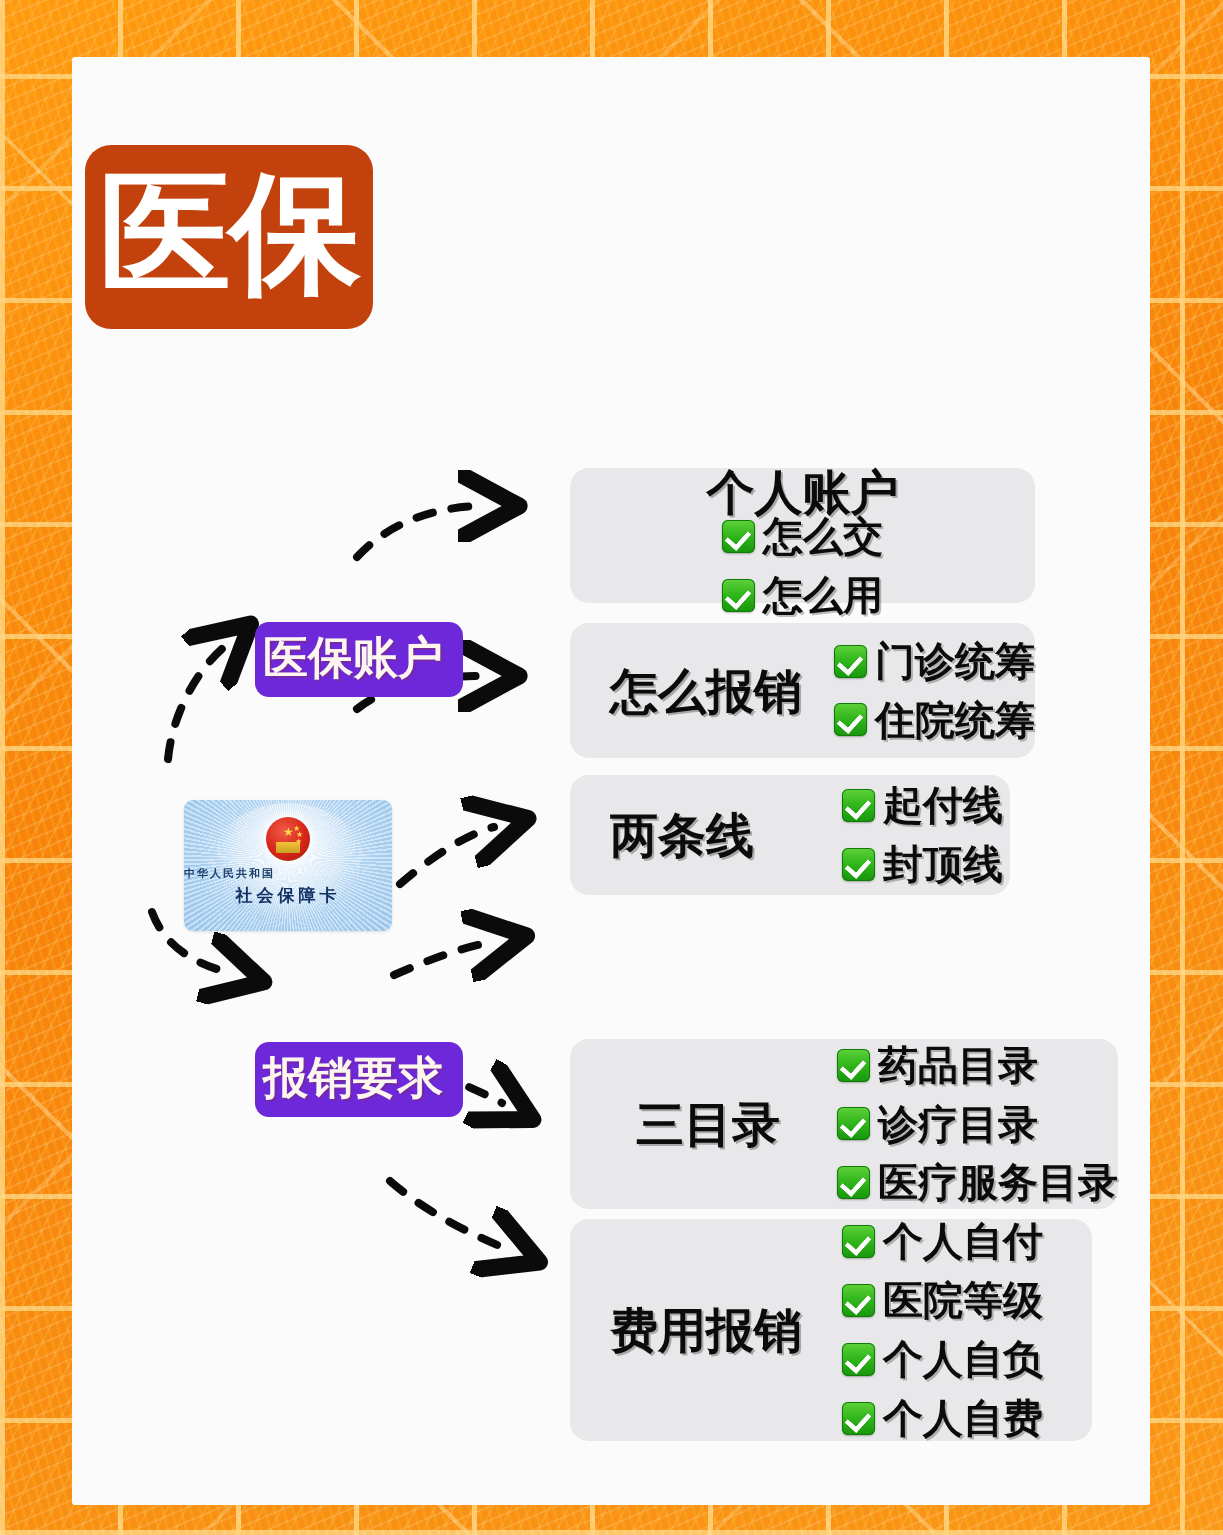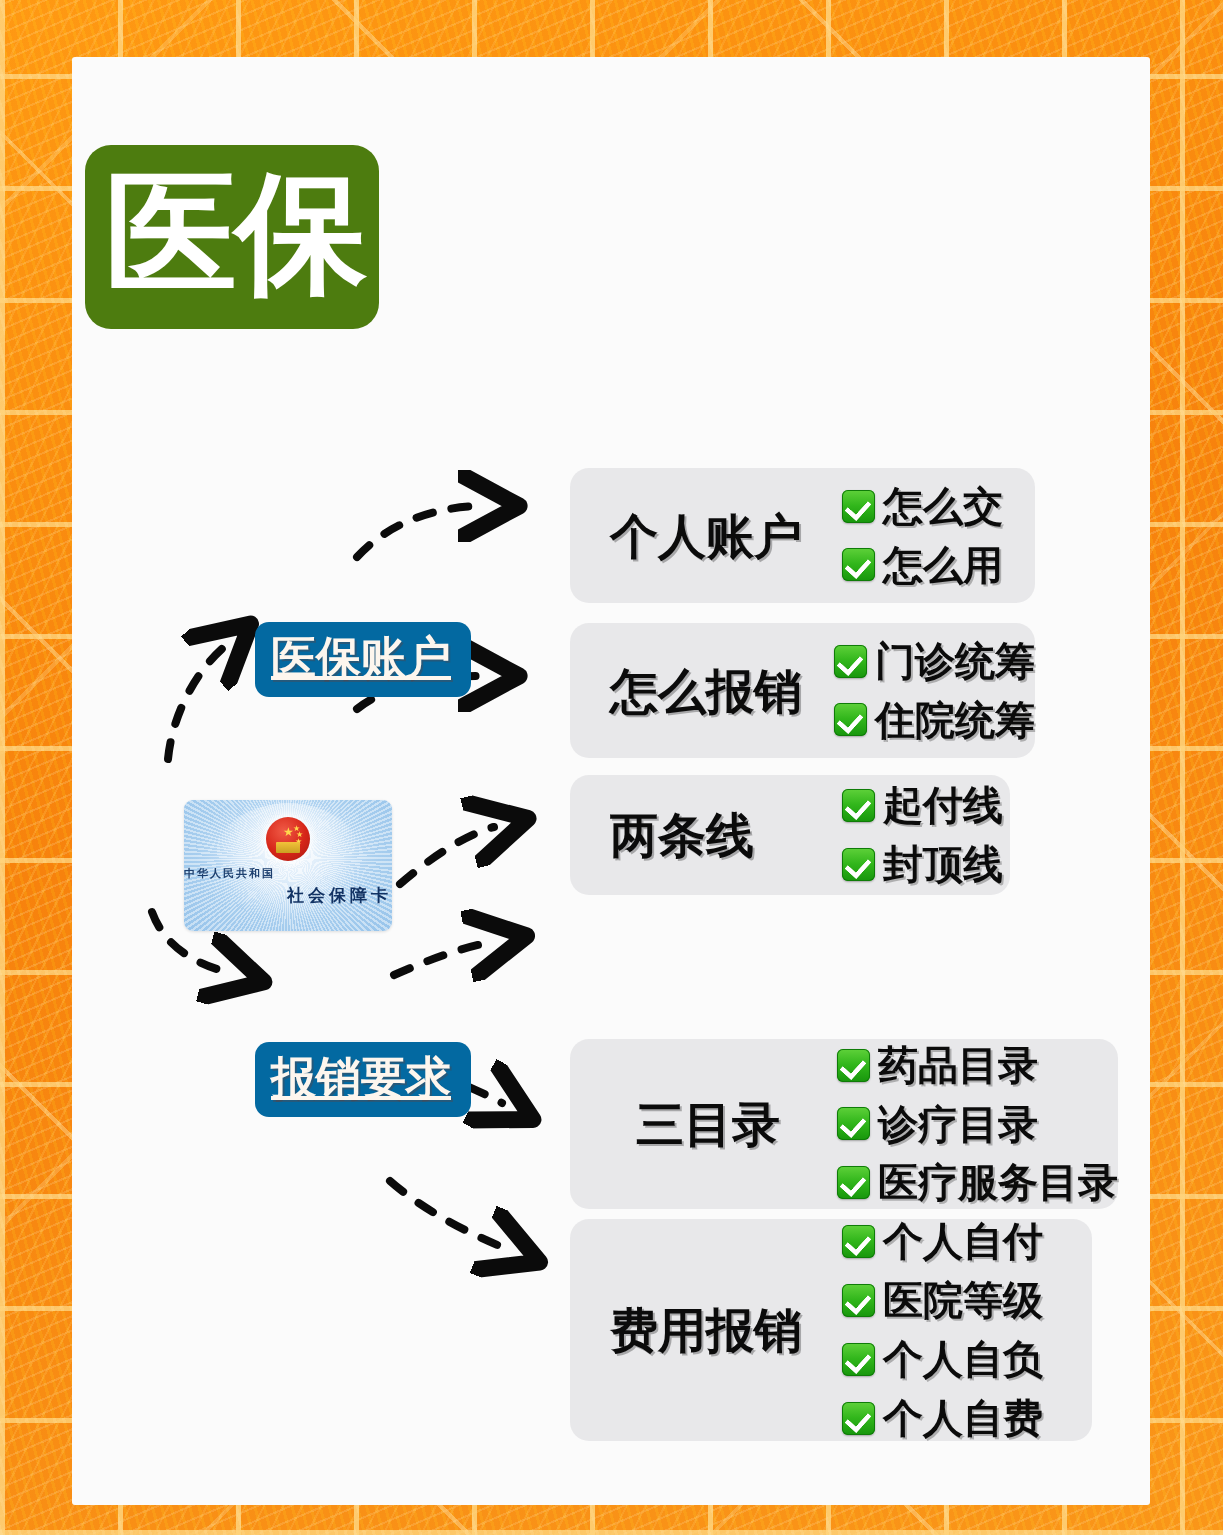--- a/index.html
+++ b/index.html
@@ -49,23 +49,23 @@
     position:absolute;left:72px;top:57px;width:1078px;height:1448px;
     background:#fbfbfb;border-radius:3px;
   }
 
   
   #title-row{
     position:absolute;left:85px;top:145px;
     display:flex;align-items:center;gap:26px;
   }
   #title-badge{
-    background:#4d7c0f;color:#ffffff;
+    background:#c2410c;color:#ffffff;
     font-size:132px;font-weight:bold;line-height:1;
-    padding:22px 14px 30px 20px;border-radius:26px;
+    padding:22px 14px 30px 14px;border-radius:26px;
     letter-spacing:-2px;
     font-family:"DejaVu Sans","Liberation Sans",sans-serif;
   }
   #title-rest{
     color:#0d0d0d;font-size:138px;font-weight:bold;line-height:1;
     letter-spacing:-4px;
     font-family:"DejaVu Sans","Liberation Sans",sans-serif;
     text-shadow:2px 2px 0 rgba(0,0,0,.35);
   }
 
@@ -110,33 +110,32 @@
     position:absolute;left:10px;top:25px;width:24px;height:11px;
     background:linear-gradient(#f2c23a,#caa022);
     border-radius:1px;
   }
   #card-line1{
     position:absolute;left:0;right:0;top:66px;text-align:left;
     font-size:11px;color:#1d3f6e;letter-spacing:2px;font-weight:bold;
     font-family:"DejaVu Sans","Liberation Sans",sans-serif;
   }
   #card-line2{
-    position:absolute;left:0;right:0;top:84px;text-align:right;
+    position:absolute;left:0;right:0;top:84px;text-align:center;
     font-size:17px;color:#123263;letter-spacing:4px;font-weight:bold;
     font-family:"DejaVu Sans","Liberation Sans",sans-serif;
   }
 
   
   .group-badge{
-    position:absolute;background:#0369a1;border-radius:14px;
+    position:absolute;background:#6d28d9;border-radius:14px;
     color:#fdf6ee;font-weight:bold;font-size:45px;line-height:1;
-    padding:13px 20px 17px 16px;white-space:nowrap;
+    padding:13px 20px 17px 8px;white-space:nowrap;
     font-family:"DejaVu Sans","Liberation Sans",sans-serif;
     text-shadow:2px 2px 0 rgba(140,45,10,.25);
-    text-decoration:underline;
   }
   #badge-0{left:183px;top:565px;}
   #badge-1{left:183px;top:985px;}
 
   
   .topic-card{
     position:absolute;background:#e8e8ea;border-radius:19px;
     display:flex;align-items:center;
   }
   .topic-title{
@@ -210,21 +209,21 @@
       <span class="star s4">★</span>
       <span class="gate"></span>
     </div>
     <div id="card-line1">中华人民共和国</div>
     <div id="card-line2">社会保障卡</div>
   </div>
 
   <div class="group-badge" id="badge-0">医保账户</div>
   <div class="group-badge" id="badge-1">报销要求</div>
 
-  <div class="topic-card" style="left:498px;top:411px;width:465px;height:135px;">
+  <div class="topic-card" style="left:498px;top:411px;width:465px;height:135px;flex-direction:column;">
     <span class="topic-title" style="margin-left:40px;width:232px;">个人账户</span>
     <div class="topic-items">
       <div class="topic-item">
         <span class="check-box"></span>
         <span>怎么交</span>
       </div>
       <div class="topic-item">
         <span class="check-box"></span>
         <span>怎么用</span>
       </div>

